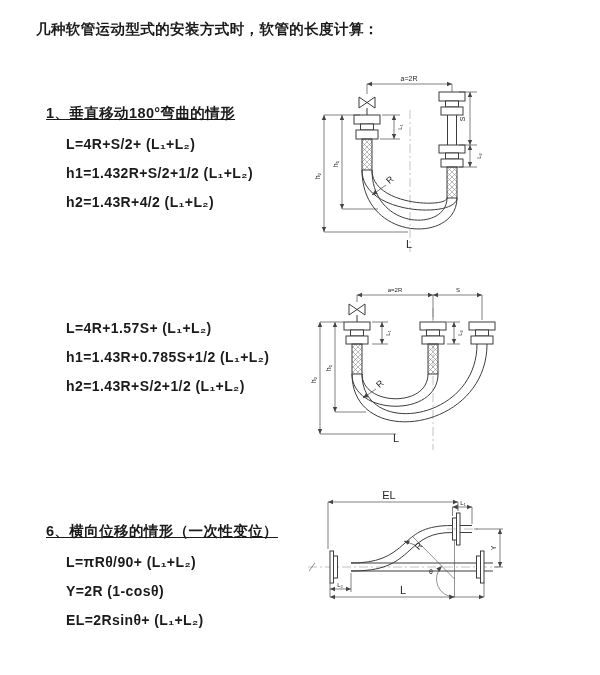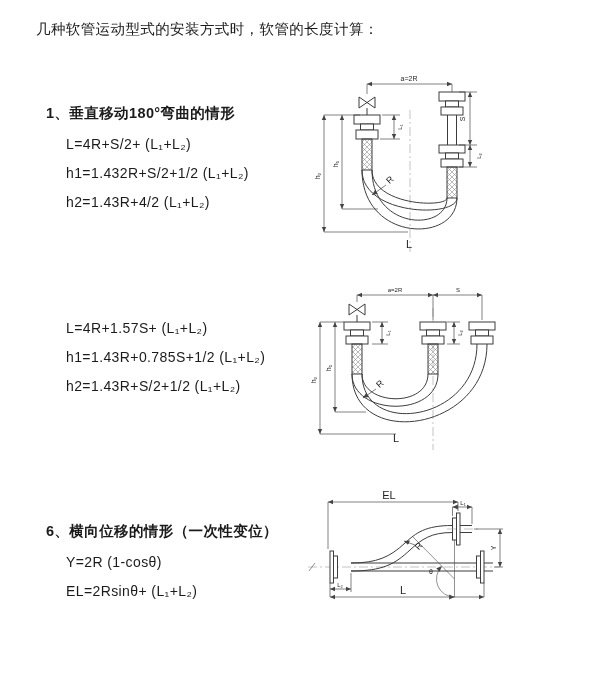--- a/index.html
+++ b/index.html
@@ -1,23 +1,23 @@
 <!DOCTYPE html>
 <html><head>
 <meta charset="utf-8">
 <style>
   html,body{margin:0;padding:0;}
   body{
     width:600px;height:675px;position:relative;background:#ffffff;
     font-family:"Liberation Sans","DejaVu Sans",sans-serif;color:#1b1b1b;overflow:hidden;
   }
-  .title{position:absolute;left:36px;top:20px;font-size:14.5px;font-weight:400;letter-spacing:.4px;}
+  .title{position:absolute;left:36px;top:20px;font-size:14.5px;font-weight:700;letter-spacing:.4px;}
   .section{position:absolute;left:46px;width:280px;}
-  .heading{font-size:14.5px;font-weight:700;letter-spacing:.4px;}
-  .formula{font-size:14px;margin:13px 0 0 20px;letter-spacing:.4px;white-space:nowrap;}
+  .heading{font-size:14.5px;font-weight:700;letter-spacing:.4px;text-decoration:underline;}
+  .formula{font-size:14px;margin:13px 0 0 20px;letter-spacing:.4px;white-space:nowrap;font-weight:bold;}
   #sec1{top:104px}
   #sec2{top:307px}
   #sec3{top:522px}
   .diag{position:absolute;}
   #d1{left:312px;top:72px}
   #d2{left:308px;top:282px}
   #d3{left:303px;top:484px}
   
   .obj{fill:none;stroke:#3d3d3d;stroke-width:1}
   .objf{fill:#ffffff;stroke:#3d3d3d;stroke-width:1}
@@ -43,20 +43,21 @@
 </div>
 
 <div class="section" id="sec2">
   <div class="formula">L=4R+1.57S+ (L₁+L₂)</div>
   <div class="formula">h1=1.43R+0.785S+1/2 (L₁+L₂)</div>
   <div class="formula">h2=1.43R+S/2+1/2 (L₁+L₂)</div>
 </div>
 
 <div class="section" id="sec3">
   <div class="heading">6、横向位移的情形（一次性变位）</div>
+  <div class="formula">L=πRθ/90+ (L₁+L₂)</div>
   <div class="formula">Y=2R (1-cosθ)</div>
   <div class="formula">EL=2Rsinθ+ (L₁+L₂)</div>
 </div>
 
 <div class="diag" id="d1">
 <svg width="278" height="188" viewBox="0 0 278 188">
   <defs>
     <marker id="arr1" viewBox="0 0 10 10" refX="9" refY="5" markerWidth="6" markerHeight="6" orient="auto-start-reverse" markerUnits="userSpaceOnUse">
       <path d="M0,1 L9,5 L0,9 z" fill="#444"></path>
     </marker>

